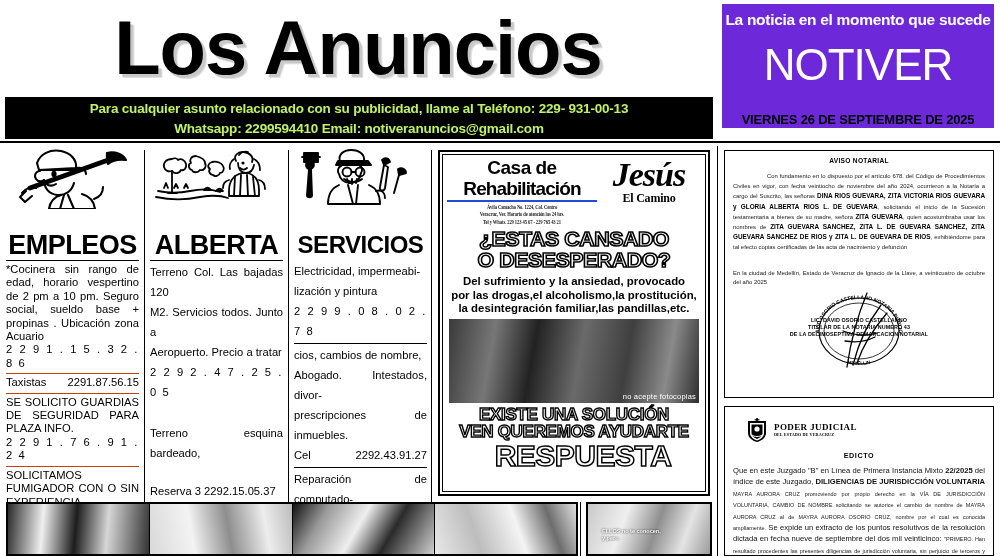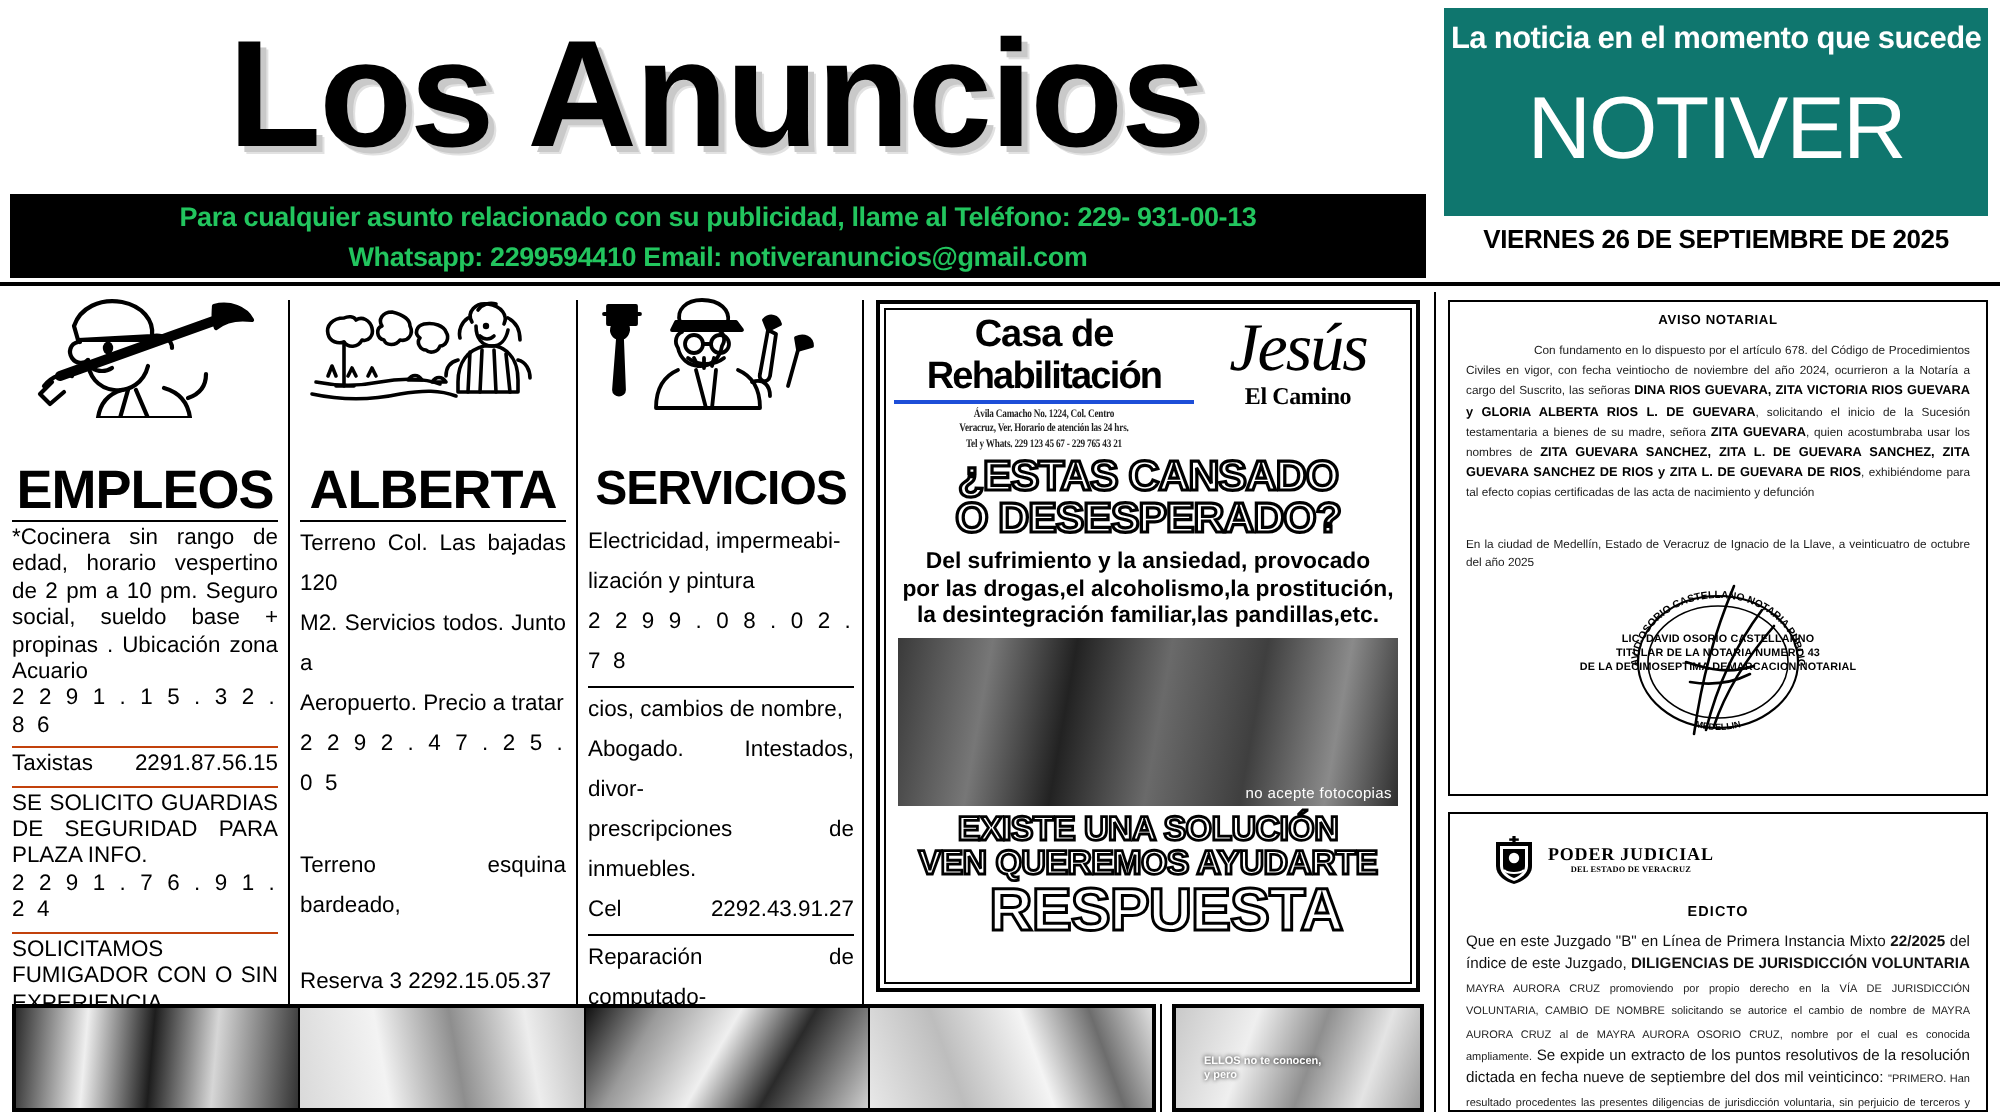--- a/index.html
+++ b/index.html
@@ -8,28 +8,28 @@
   .page{position:relative;width:1000px;height:556px;background:#fff;}
 
   
   .masthead{position:absolute;left:0;top:0;width:716px;height:140px;}
   .mast-title{position:absolute;left:0;top:2px;width:716px;height:92px;
       text-align:center;font-weight:bold;font-size:76px;line-height:92px;
       letter-spacing:-1px;color:#000;
       text-shadow:3px 3px 0 #c9c9c9, 4px 4px 0 #e2e2e2;
       white-space:nowrap;overflow:hidden;font-stretch:condensed;}
   .mast-bar{position:absolute;left:5px;top:97px;width:708px;height:42px;
-      background:#000;color:#22c55e;text-align:center;}
+      background:#000;color:#bef264;text-align:center;}
   .mast-bar div{font-weight:bold;font-size:13.5px;line-height:20px;
       white-space:nowrap;letter-spacing:-0.2px;}
   .mast-bar .l1{padding-top:2px;}
 
   
-  .notiver{position:absolute;left:722px;top:4px;width:272px;height:104px;
-      background:#0f766e;color:#fff;text-align:center;}
+  .notiver{position:absolute;left:722px;top:4px;width:272px;height:124px;
+      background:#6d28d9;color:#fff;text-align:center;}
   .notiver .slogan{font-weight:bold;font-size:15.5px;line-height:26px;
       padding-top:3px;white-space:nowrap;letter-spacing:-0.3px;}
   .notiver .brand{font-weight:normal;font-size:44px;line-height:64px;
       letter-spacing:-1px;white-space:nowrap;}
   .notiver-date{position:absolute;left:722px;top:112px;width:272px;
       text-align:center;font-weight:bold;font-size:13px;letter-spacing:-0.2px;
       white-space:nowrap;}
 
   
   .hr-main{position:absolute;left:0;top:141px;width:1000px;height:2px;background:#000;}
@@ -64,21 +64,21 @@
   .rh-top{display:flex;align-items:flex-start;padding:3px 4px 0 4px;}
   .rh-left{width:150px;}
   .rh-casa{font-weight:bold;font-size:19px;line-height:20px;text-align:center;
       letter-spacing:-0.5px;}
   .rh-reh{font-weight:bold;font-size:19px;line-height:21px;text-align:center;
       letter-spacing:-0.9px;border-bottom:2px solid #1d4ed8;padding-bottom:1px;}
   .rh-addr{font-size:4.6px;line-height:5.4px;text-align:center;font-weight:bold;
       font-family:"Liberation Serif",serif;padding-top:2px;
       transform:scaleY(1.25);color:#222;letter-spacing:-0.1px;}
   .rh-jesus{flex:1;text-align:center;position:relative;}
-  .rh-jesus .jn{font-family:"Liberation Serif",serif;font-weight:normal;
+  .rh-jesus .jn{font-family:"Liberation Serif",serif;font-weight:bold;
       font-size:34px;line-height:34px;font-style:italic;letter-spacing:-1px;}
   .rh-jesus .jc{font-family:"Liberation Serif",serif;font-weight:bold;
       font-size:12px;line-height:12px;letter-spacing:-0.2px;}
   .rh-q{text-align:center;padding:4px 2px 2px 2px;}
   .rh-q div{font-weight:bold;font-size:21px;line-height:21px;letter-spacing:-0.5px;
       color:#fff;-webkit-text-stroke:1.6px #000;text-stroke:1.6px #000;
       white-space:nowrap;transform:scaleX(1.02);}
   .rh-body{text-align:center;font-weight:bold;font-size:11.4px;line-height:13.4px;
       padding:3px 5px 3px 5px;}
   .rh-photo{margin:1px 6px 0 6px;height:84px;position:relative;overflow:hidden;
@@ -108,21 +108,21 @@
   .seal-wrap{position:relative;height:86px;}
   .seal{position:absolute;left:50%;top:4px;transform:translateX(-50%);
       width:104px;height:78px;}
   .seal-txt{position:absolute;left:0;right:0;top:30px;text-align:center;
       font-weight:bold;font-size:5.4px;line-height:7.4px;letter-spacing:0.1px;}
 
   
   .edicto{position:absolute;left:724px;top:406px;width:270px;height:150px;
       border:1px solid #000;box-sizing:border-box;padding:6px 8px;
       background:#fff;overflow:hidden;}
-  .ed-logo{display:flex;align-items:center;gap:5px;padding:4px 0 6px 12px;text-align:center;}
+  .ed-logo{display:flex;align-items:center;gap:5px;padding:4px 0 6px 12px;}
   .ed-crest{width:24px;height:26px;flex:none;}
   .ed-pj{font-family:"Liberation Serif",serif;font-weight:bold;font-size:9px;
       line-height:9px;letter-spacing:0.4px;}
   .ed-pj small{display:block;font-size:4.2px;line-height:6px;letter-spacing:0.1px;}
   .ed-title{text-align:center;font-weight:bold;font-size:7.2px;
       letter-spacing:0.6px;padding:2px 0 5px 0;}
   .ed-body{font-size:7.6px;line-height:11.4px;text-align:justify;color:#111;}
   .ed-body b{font-weight:bold;}
   .ed-body .sm{font-size:5.5px;line-height:8.4px;color:#222;}
 

